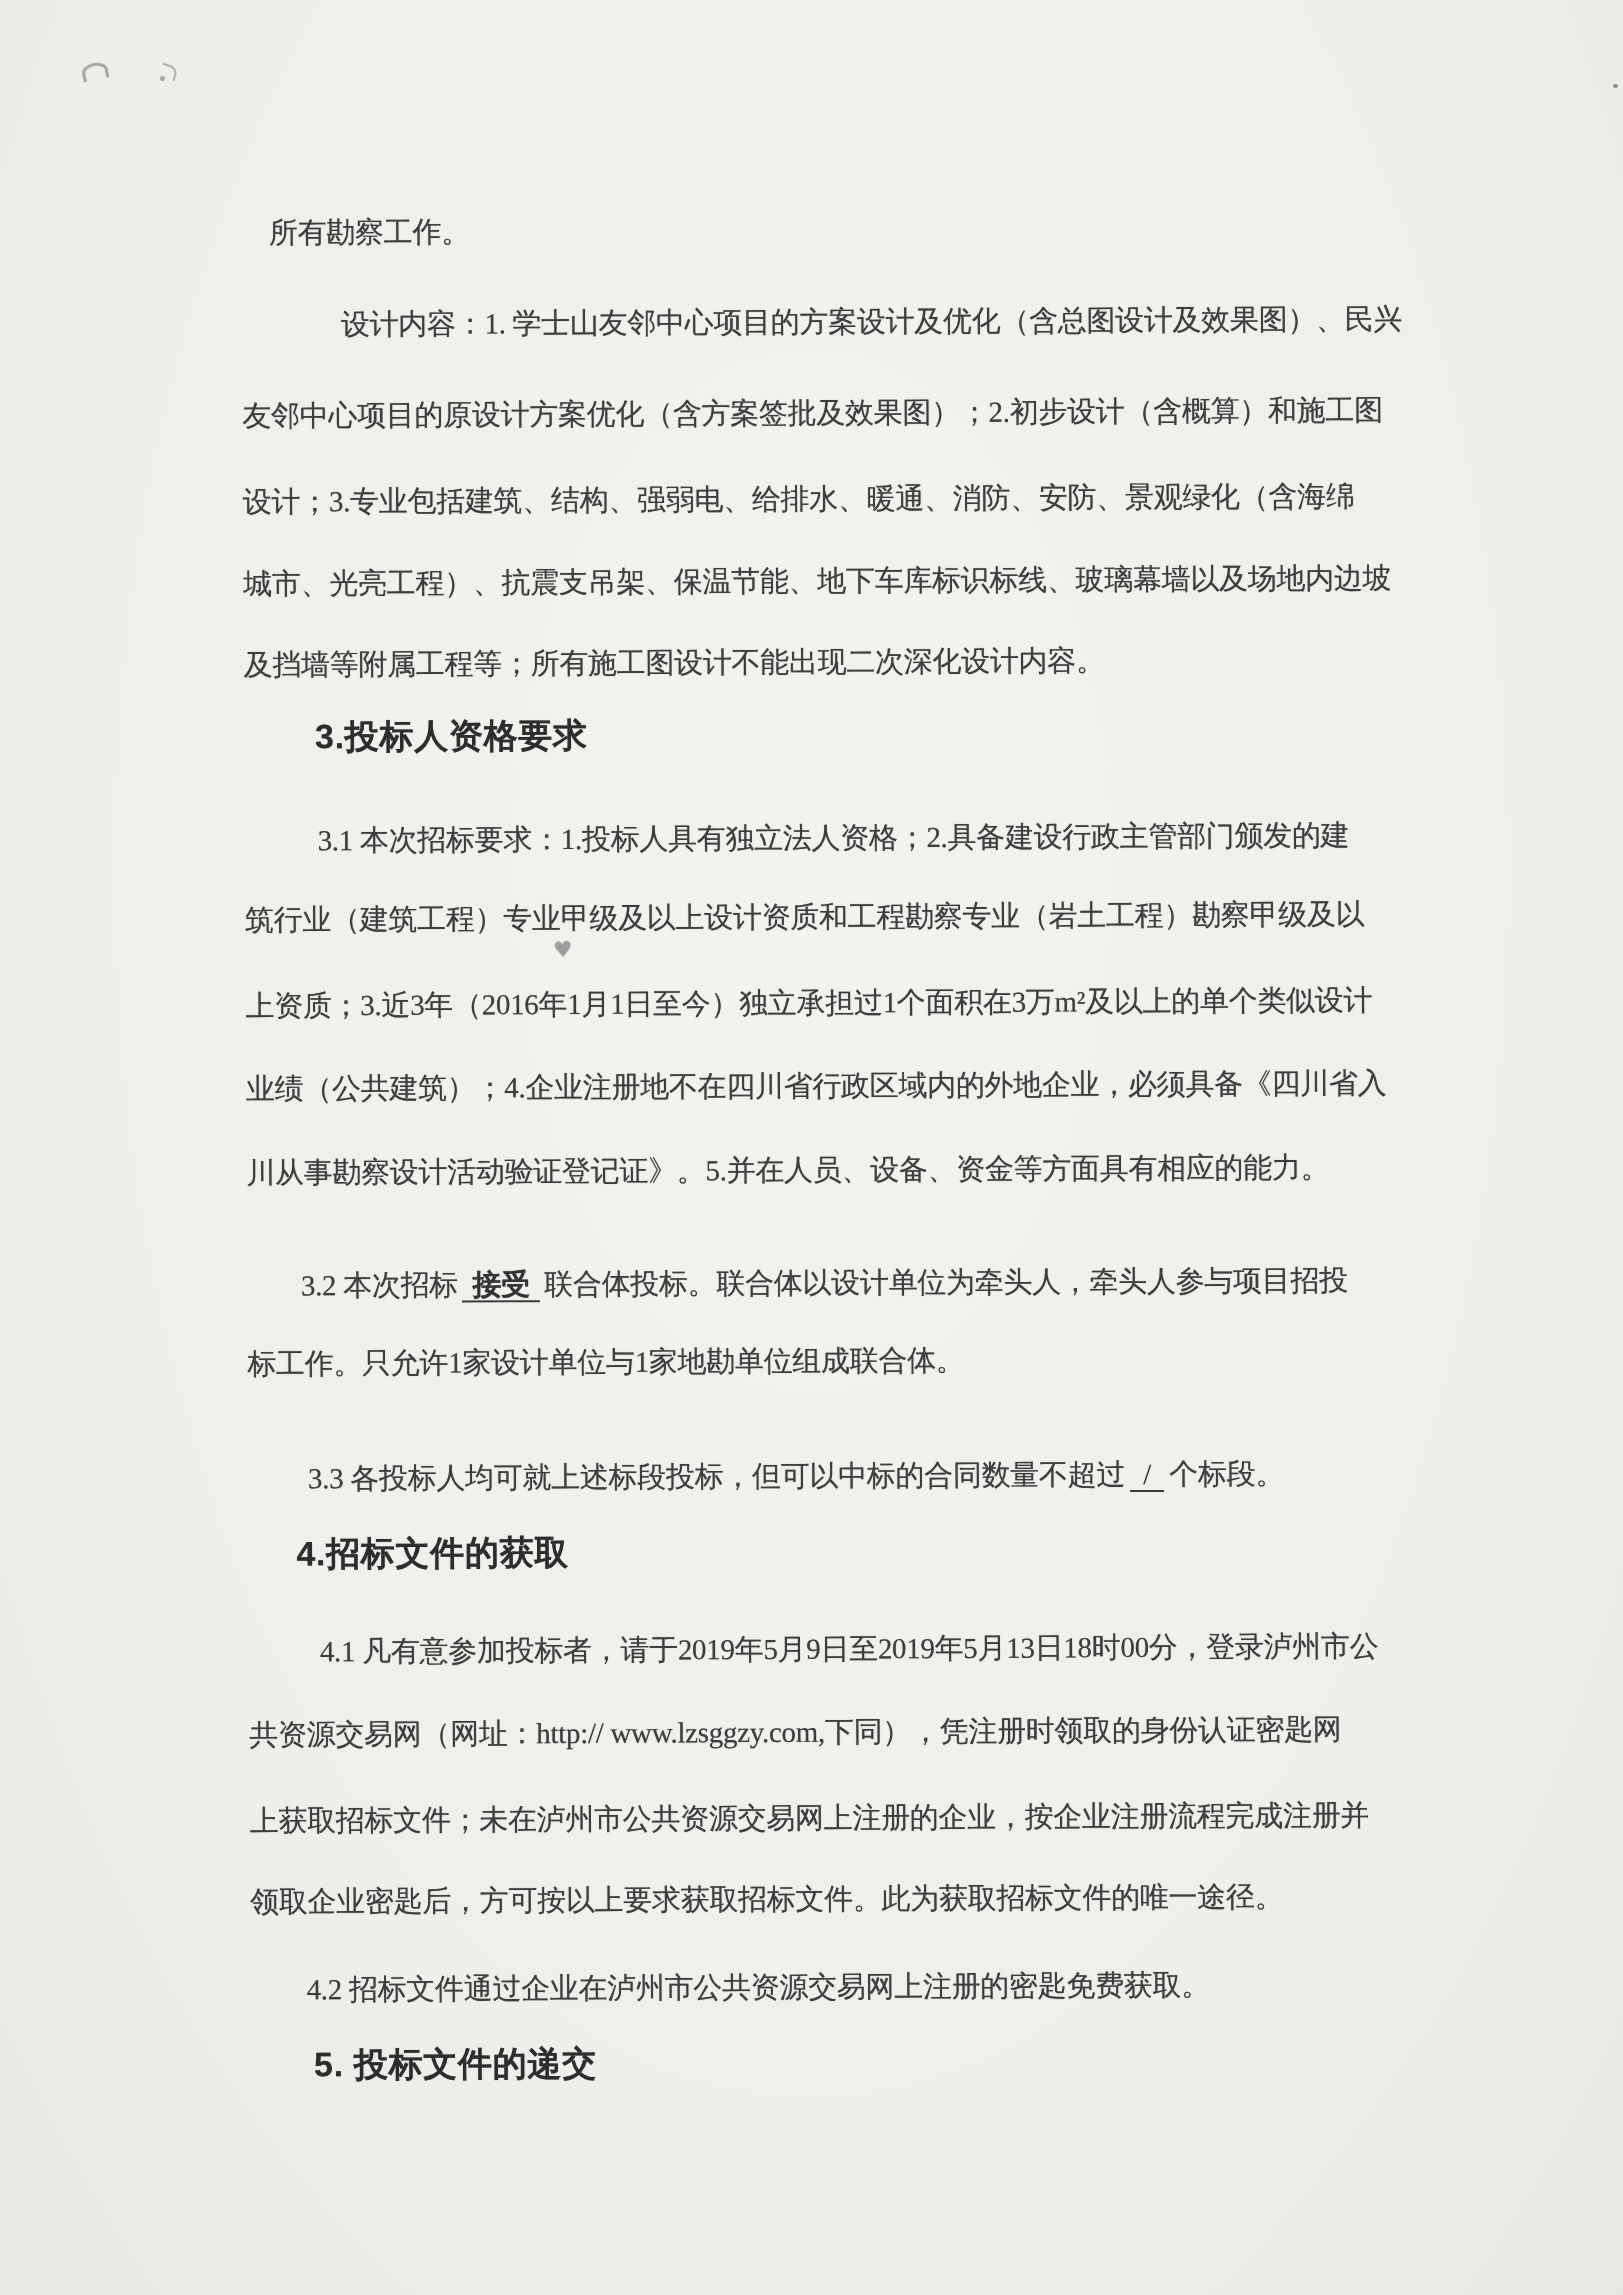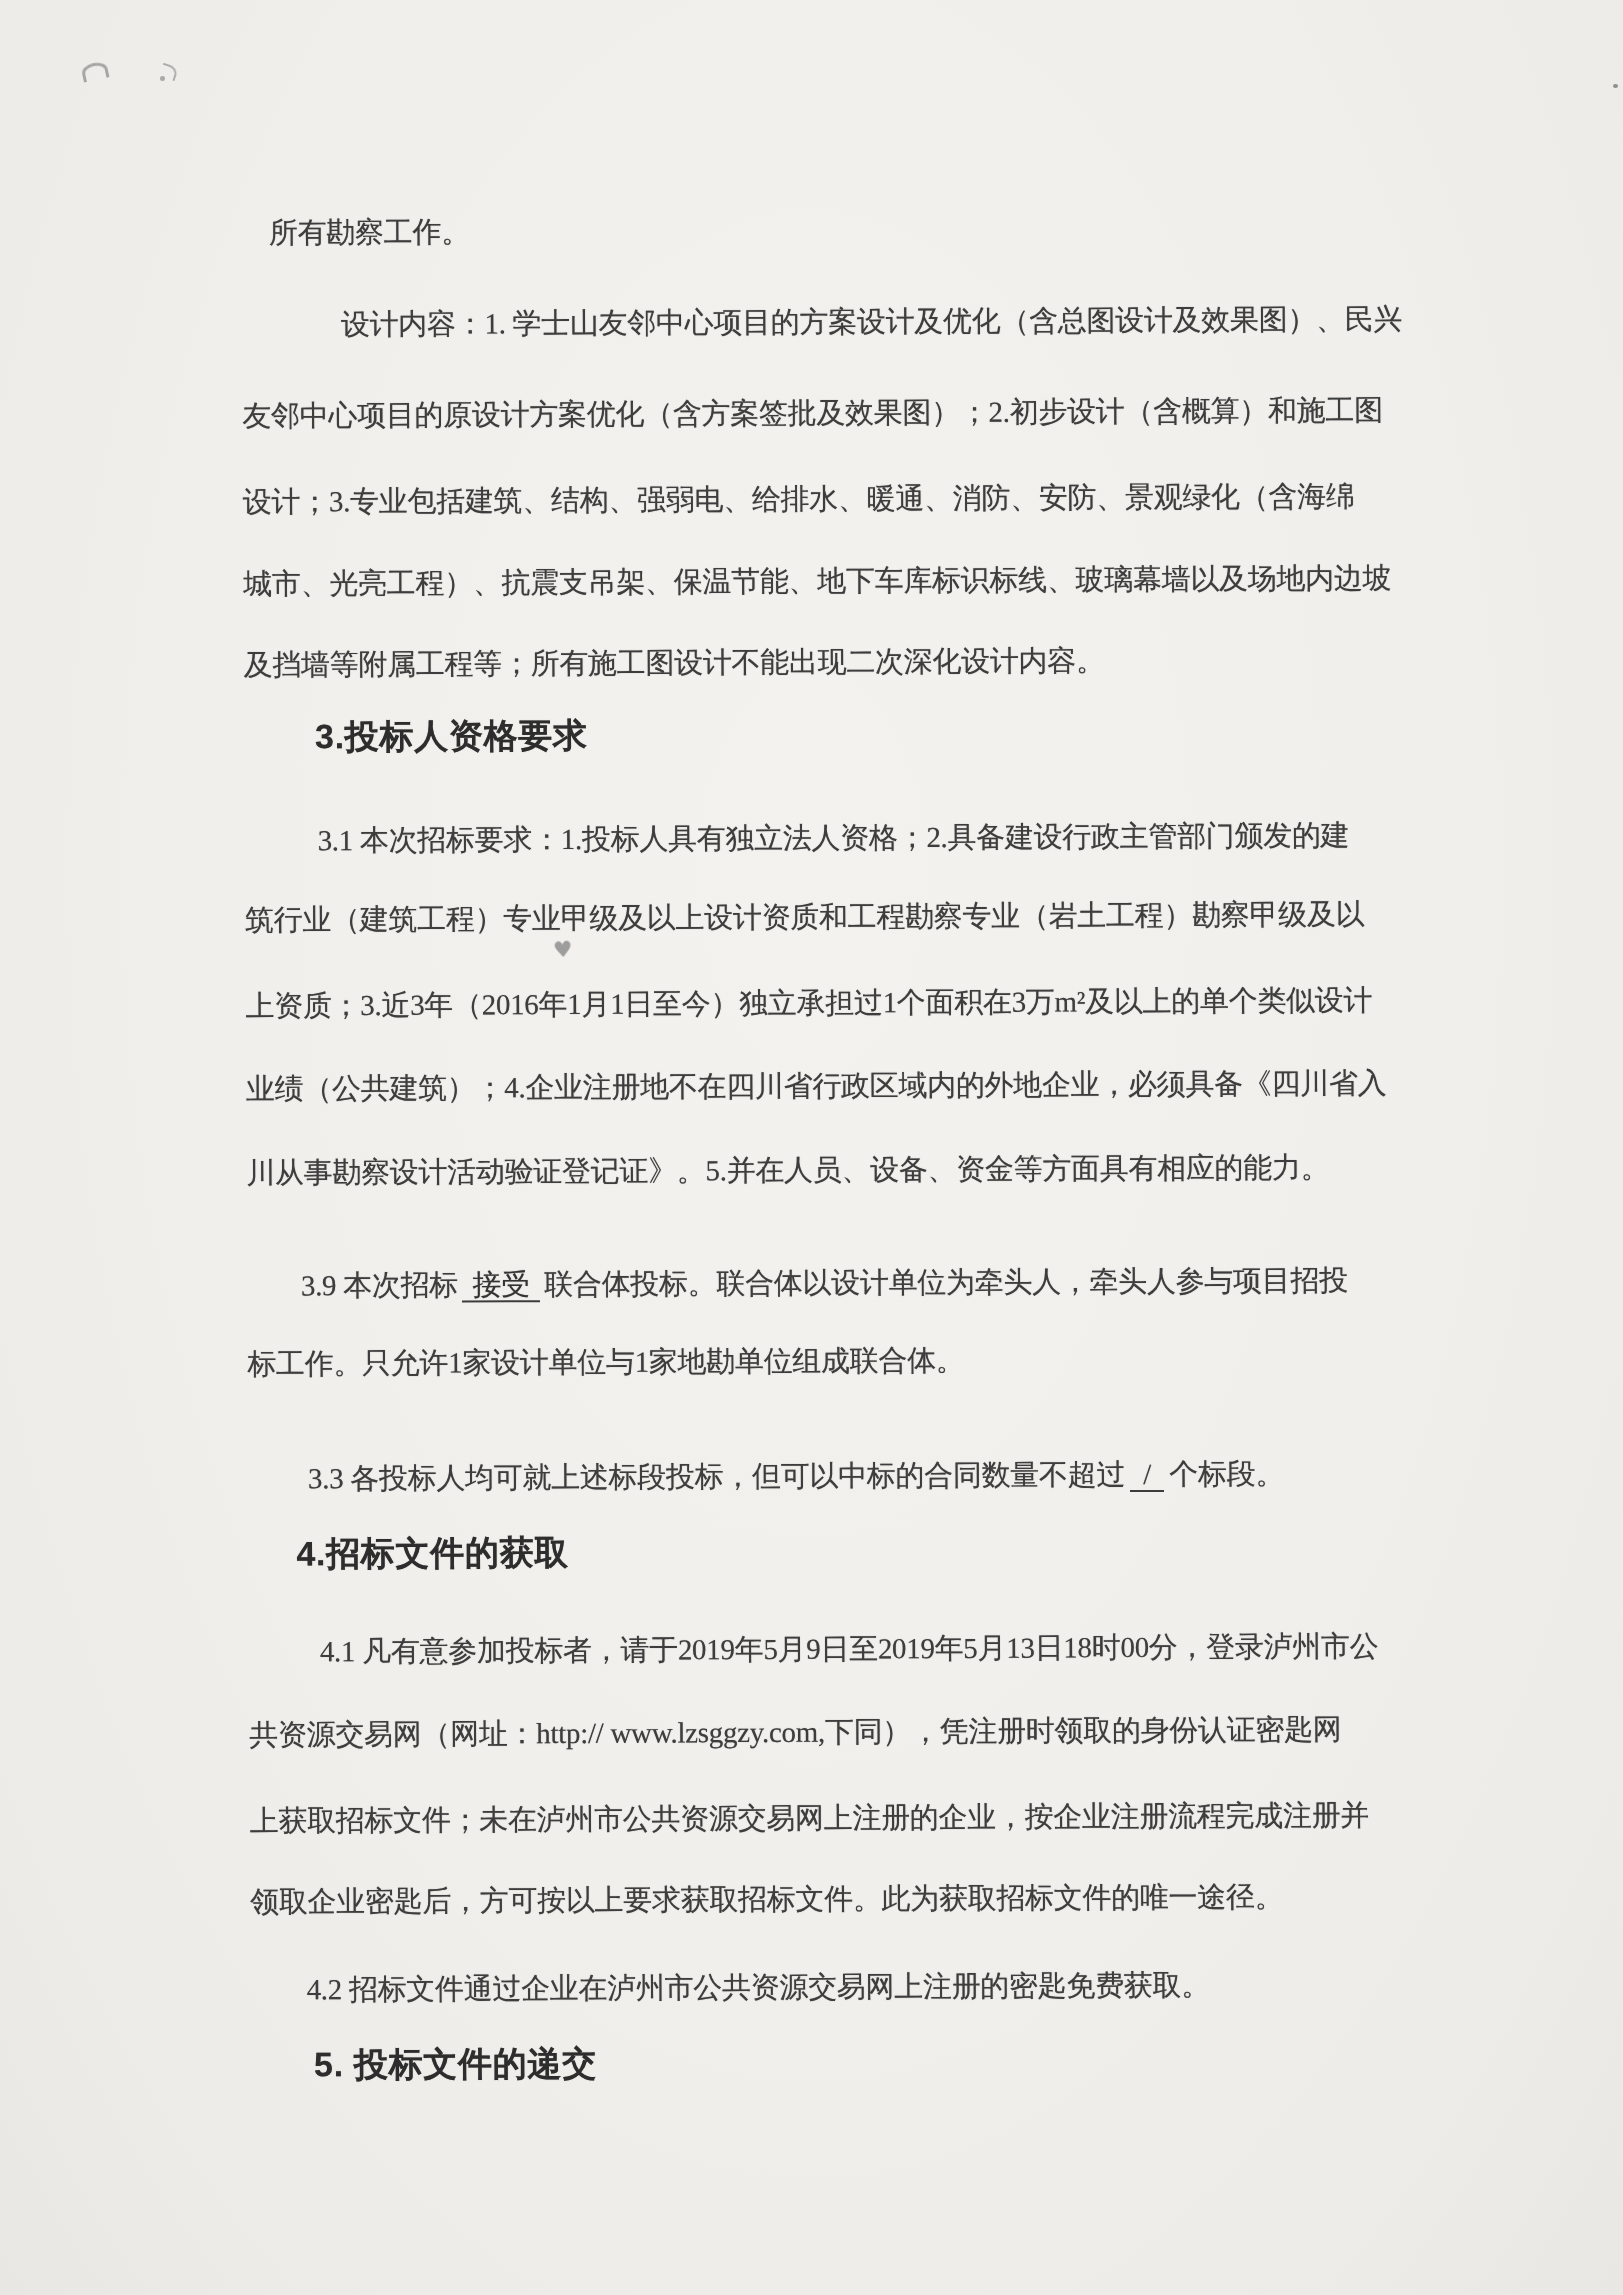--- a/index.html
+++ b/index.html
@@ -17,21 +17,21 @@
     position:absolute;left:0;height:42px;line-height:42px;white-space:nowrap;
     font-size:29px;letter-spacing:-0.3px;color:#3d3d3d;
     text-shadow:0 0 0.9px rgba(55,55,55,0.55);
   }
   .heading{
     font-family:"Liberation Sans","DejaVu Sans",sans-serif;
     font-weight:700;font-size:34px;color:#2d2d2d;letter-spacing:0.7px;
     text-shadow:0 0 0.7px rgba(40,40,40,0.6);
   }
   .u-accept{
-    font-weight:400;color:#333;
+    font-weight:700;color:#333;
     border-bottom:2.6px solid #3c3c3c;padding:0 10.5px;margin:0 3.9px;
   }
   .u-slash{
     border-bottom:2px solid #3c3c3c;padding:0 13px;margin:0 5.2px;
   }
   
   .mark{position:absolute;}
   .arc1{
     left:82px;top:63px;width:19.6px;height:14.4px;
     border:3.3px solid #8e8e8e;border-bottom:none;
@@ -79,21 +79,21 @@
 
     <div class="line heading" style="top:712px;margin-left:71px">3.投标人资格要求</div>
 
     <div class="line" style="top:816px;margin-left:73px">3.1 本次招标要求：1.投标人具有独立法人资格；2.具备建设行政主管部门颁发的建</div>
     <div class="line" style="top:895px">筑行业（建筑工程）专业甲级及以上设计资质和工程勘察专业（岩土工程）勘察甲级及以</div>
     <div class="line" style="top:981px">上资质；3.近3年（2016年1月1日至今）独立承担过1个面积在3万m²及以上的单个类似设计</div>
     <div class="line" style="top:1064px">业绩（公共建筑）；4.企业注册地不在四川省行政区域内的外地企业，必须具备《四川省入</div>
     <div class="line" style="top:1148px">川从事勘察设计活动验证登记证》。5.并在人员、设备、资金等方面具有相应的能力。</div>
 
     <div class="line" style="top:1261px;margin-left:54px">
-      <span>3.9 本次招标</span><span class="u-accept">接受</span><span>联合体投标。联合体以设计单位为牵头人，牵头人参与项目招投</span>
+      <span>3.2 本次招标</span><span class="u-accept">接受</span><span>联合体投标。联合体以设计单位为牵头人，牵头人参与项目招投</span>
     </div>
     <div class="line" style="top:1339px">标工作。只允许1家设计单位与1家地勘单位组成联合体。</div>
 
     <div class="line" style="top:1454px;margin-left:60px">
       <span>3.3 各投标人均可就上述标段投标，但可以中标的合同数量不超过</span><span class="u-slash">/</span><span>个标段。</span>
     </div>
 
     <div class="line heading" style="top:1529px;margin-left:48px">4.招标文件的获取</div>
 
     <div class="line" style="top:1627px;margin-left:71px">4.1 凡有意参加投标者，请于2019年5月9日至2019年5月13日18时00分，登录泸州市公</div>

